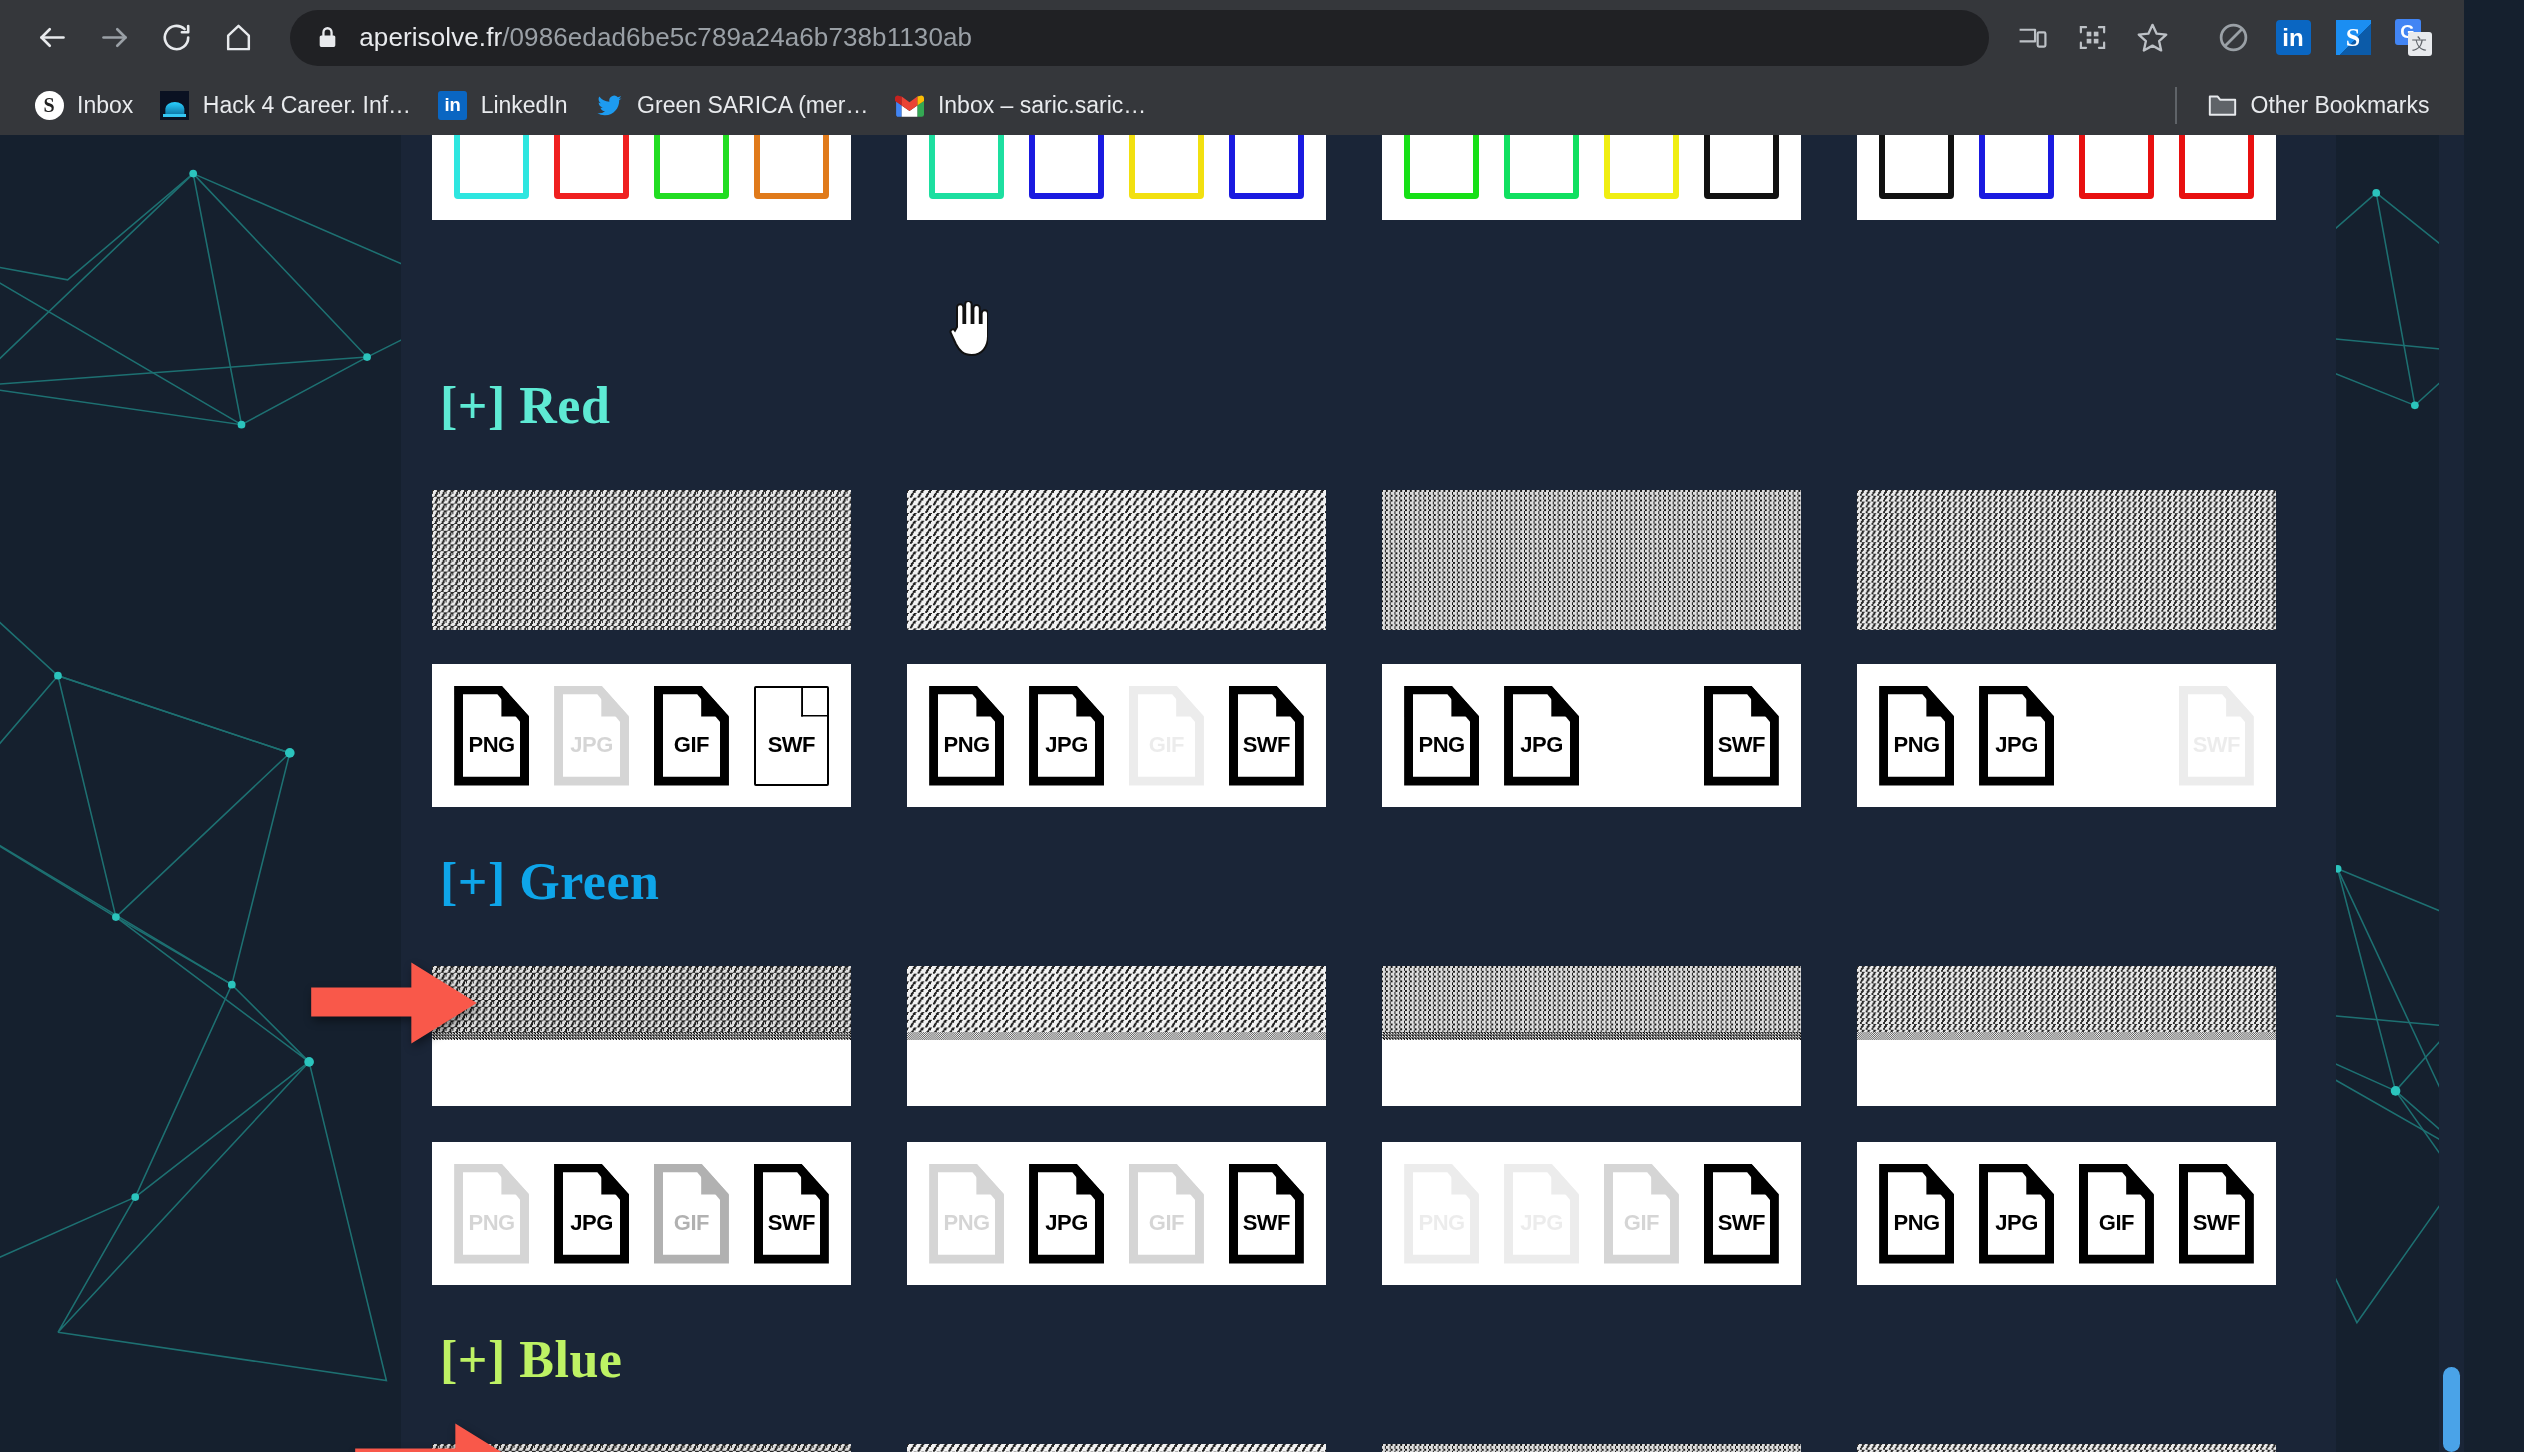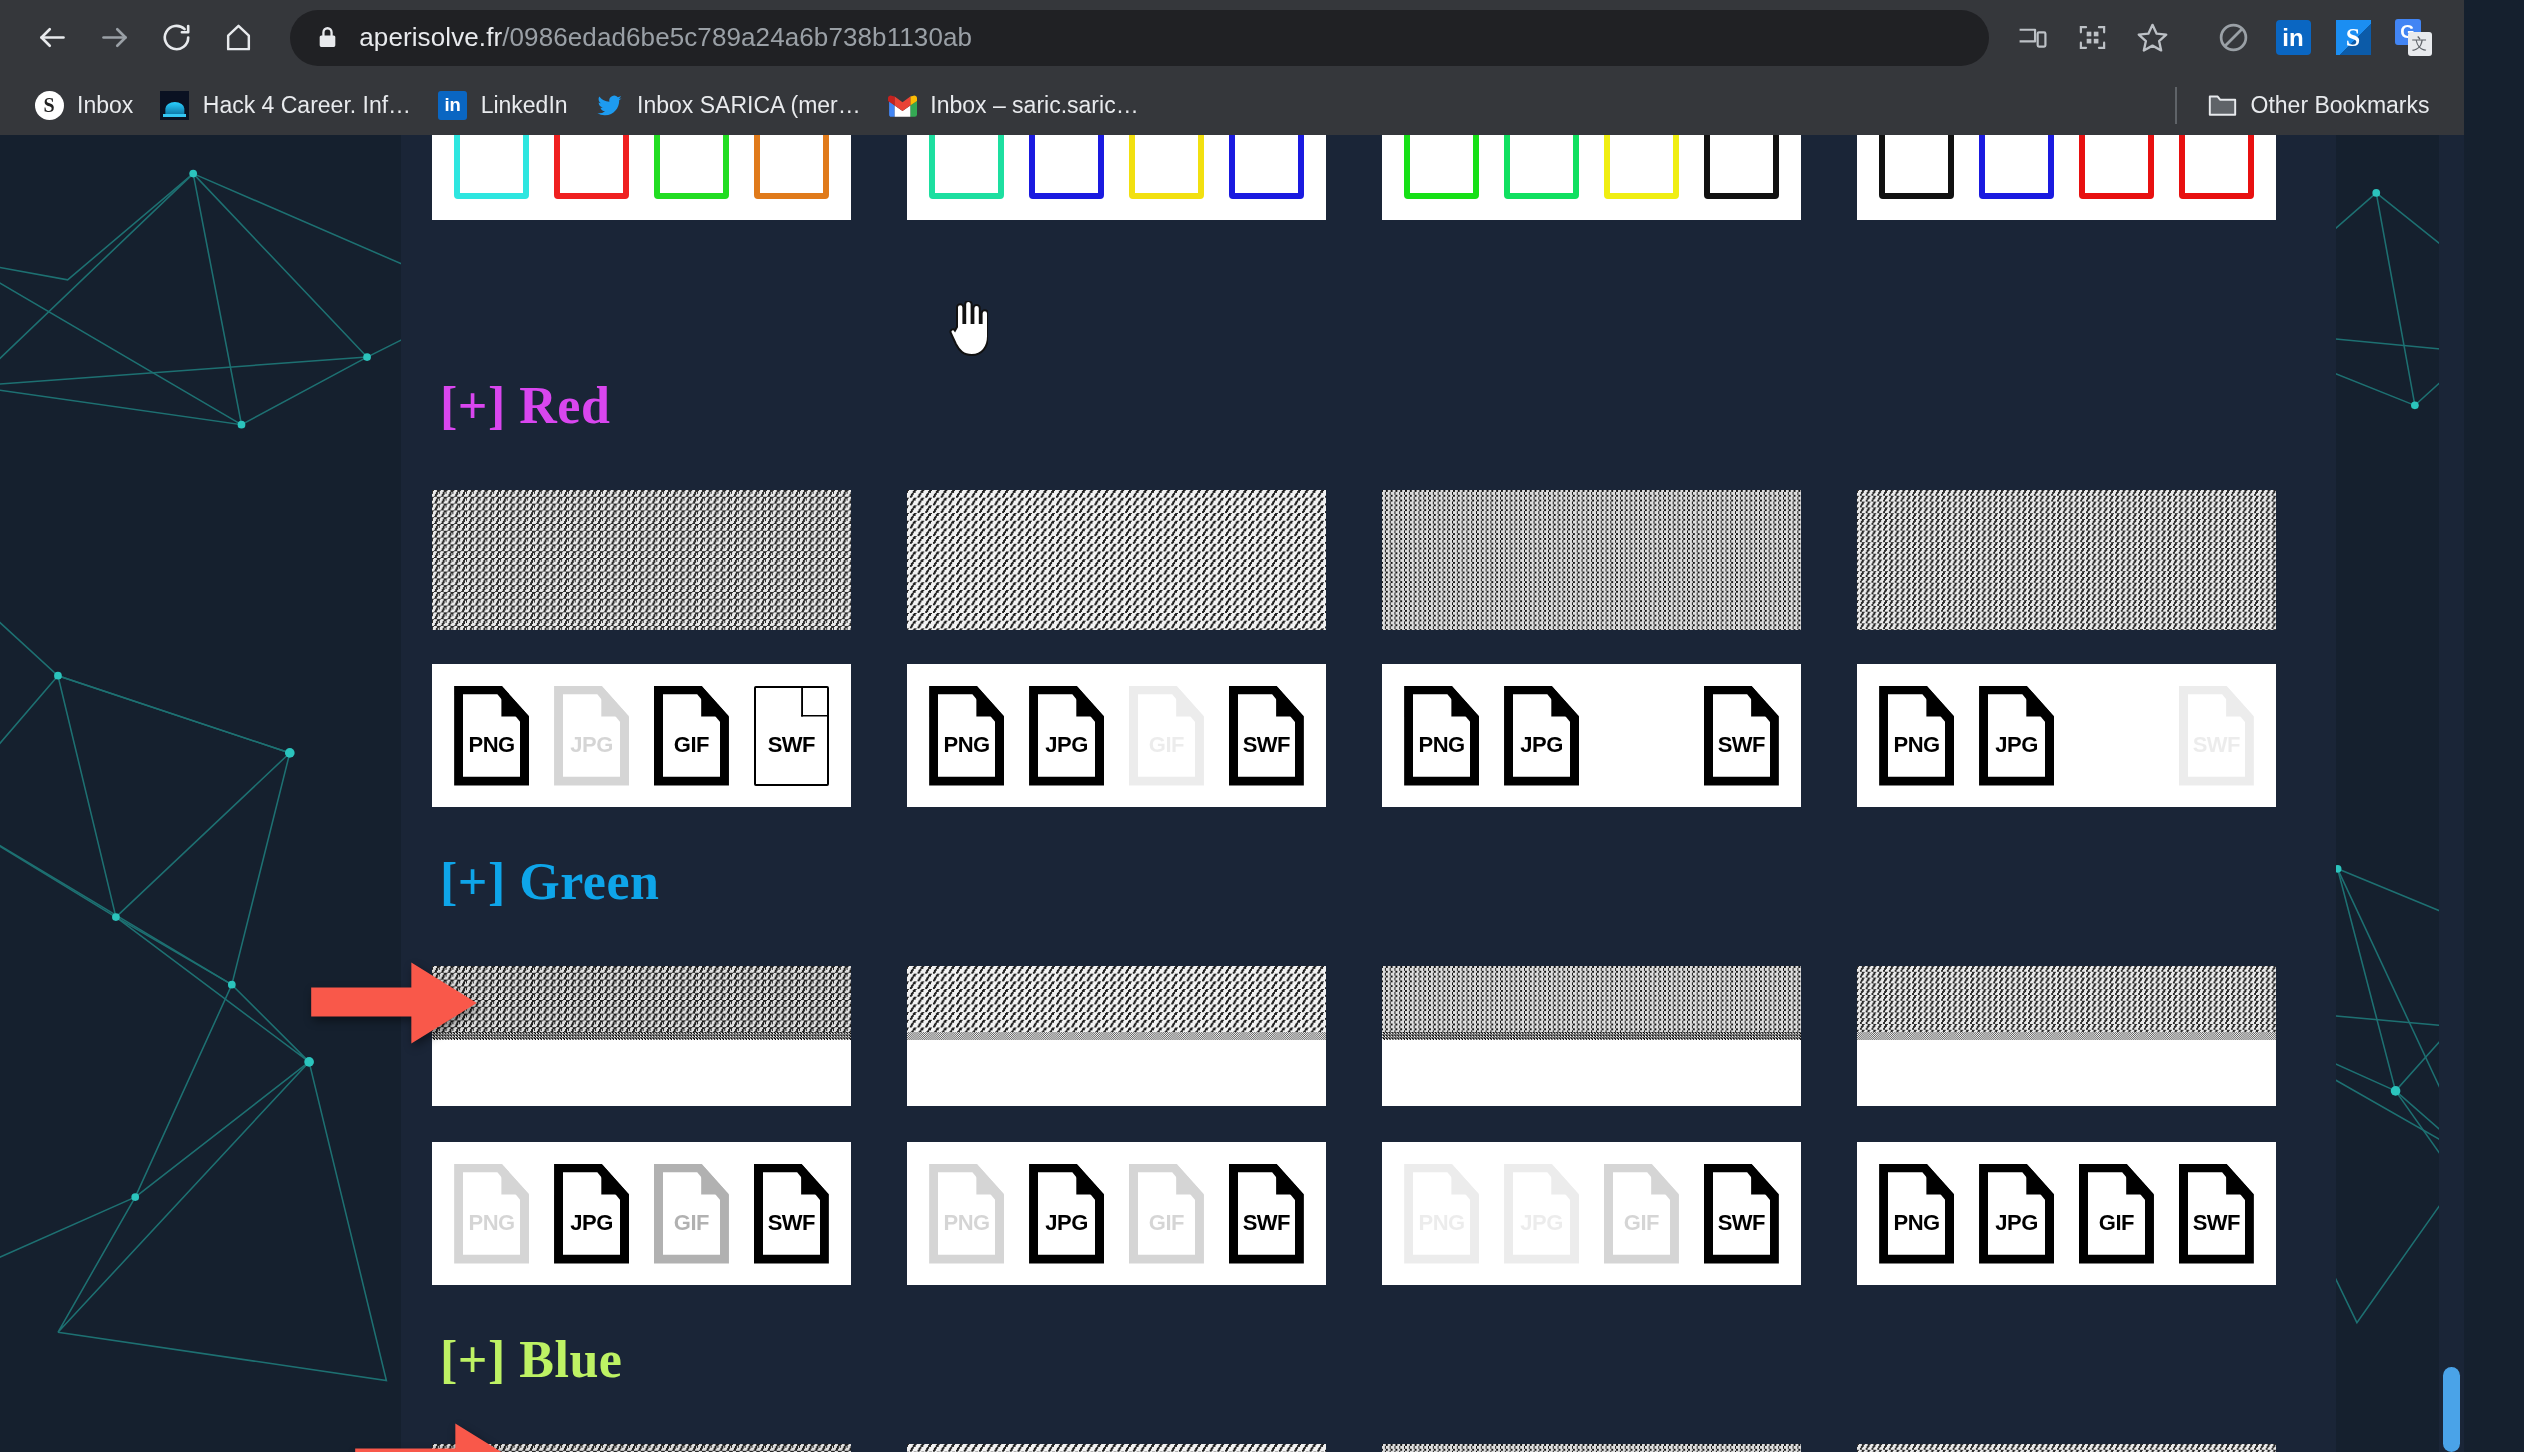--- a/index.html
+++ b/index.html
@@ -390,21 +390,21 @@
       </span>
       <span class="bm-label">LinkedIn</span>
     </div>
 
     <div class="bm">
       <span class="bm-ico">
         <svg width="29" height="29" viewBox="0 0 24 24" fill="#1d9bf0">
           <path d="M22 5.9c-.7.3-1.5.5-2.3.6.8-.5 1.5-1.3 1.8-2.3-.8.5-1.7.8-2.6 1a4.1 4.1 0 0 0-7 3.7A11.6 11.6 0 0 1 3.5 4.6a4.1 4.1 0 0 0 1.3 5.5c-.7 0-1.3-.2-1.8-.5 0 2 1.4 3.7 3.3 4.1-.6.2-1.2.2-1.8.1a4.1 4.1 0 0 0 3.8 2.9A8.3 8.3 0 0 1 2 18.4 11.6 11.6 0 0 0 8.3 20c7.5 0 11.7-6.3 11.7-11.8v-.5c.8-.6 1.5-1.3 2-2.2z"></path>
         </svg>
       </span>
-      <span class="bm-label">Inbox SARICA (mer…</span>
+      <span class="bm-label">Green SARICA (mer…</span>
     </div>
 
     <div class="bm">
       <span class="bm-ico">
         <svg width="29" height="23" viewBox="0 0 52 40">
           <path d="M4 40h8V20L2 12v24a4 4 0 0 0 2 4z" fill="#4285f4"></path>
           <path d="M40 40h8a4 4 0 0 0 4-4V12l-12 8z" fill="#34a853"></path>
           <path d="M40 4v16l12-8V7c0-4-4.6-6.3-7.8-3.9z" fill="#fbbc04"></path>
           <path d="M12 40V20l14 10 14-10v20z" fill="#fff"></path>
           <path d="M0 7v5l12 8V4L7.8 3.1C4.6.7 0 3 0 7z" fill="#c5221f"></path>
@@ -532,21 +532,21 @@
             </span>
           <span class="ficon tinted" style="color:#e81010">
               <span class="outline"></span>
             </span>
           <span class="ficon tinted" style="color:#e81010">
               <span class="outline"></span>
             </span>
         </div>
       </div>
 
-      <h2 class="section-title" style="top:241px; left:39px; color:#d946ef;">[+] Red</h2>
+      <h2 class="section-title" style="top:241px; left:39px; color:#5eead4;">[+] Red</h2>
 
       <div class="row" style="top:355px; left:31px;">
         <div class="cell noise">
             <span class="tex tex-diag"></span>
           </div>
         <div class="cell noise">
             <span class="tex tex-diag2"></span>
           </div>
         <div class="cell noise">
             <span class="tex tex-diag3"></span>

